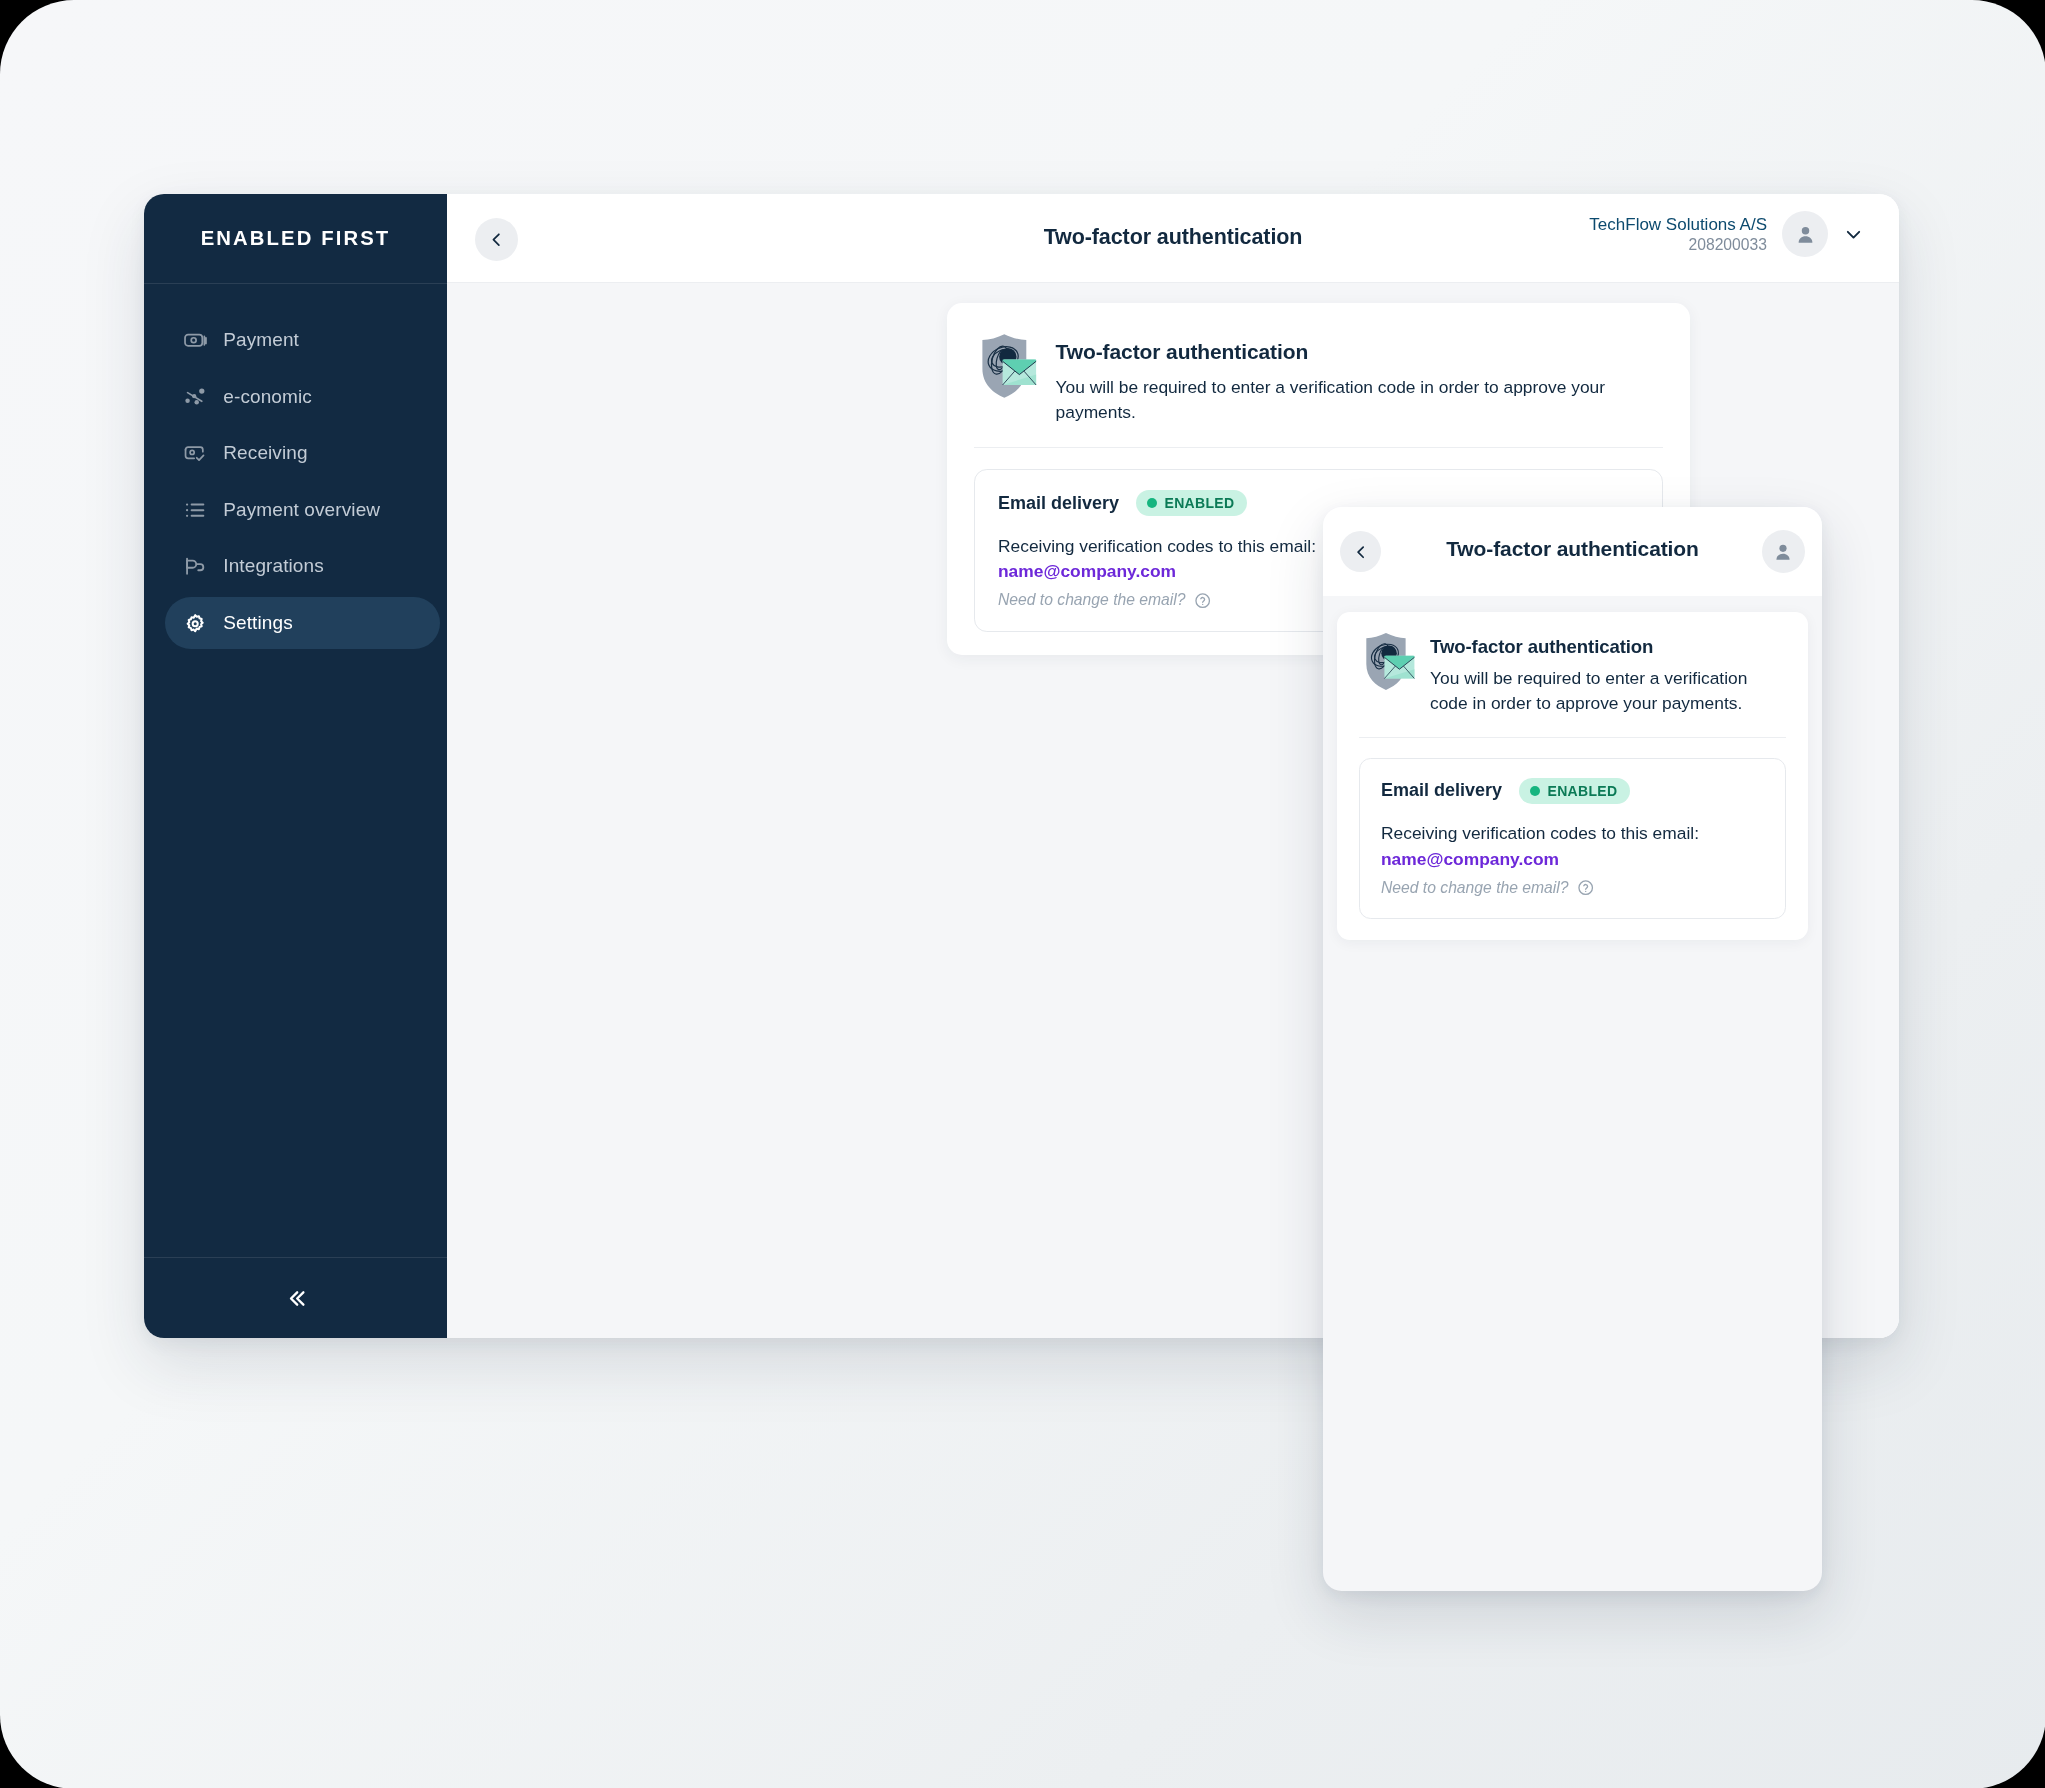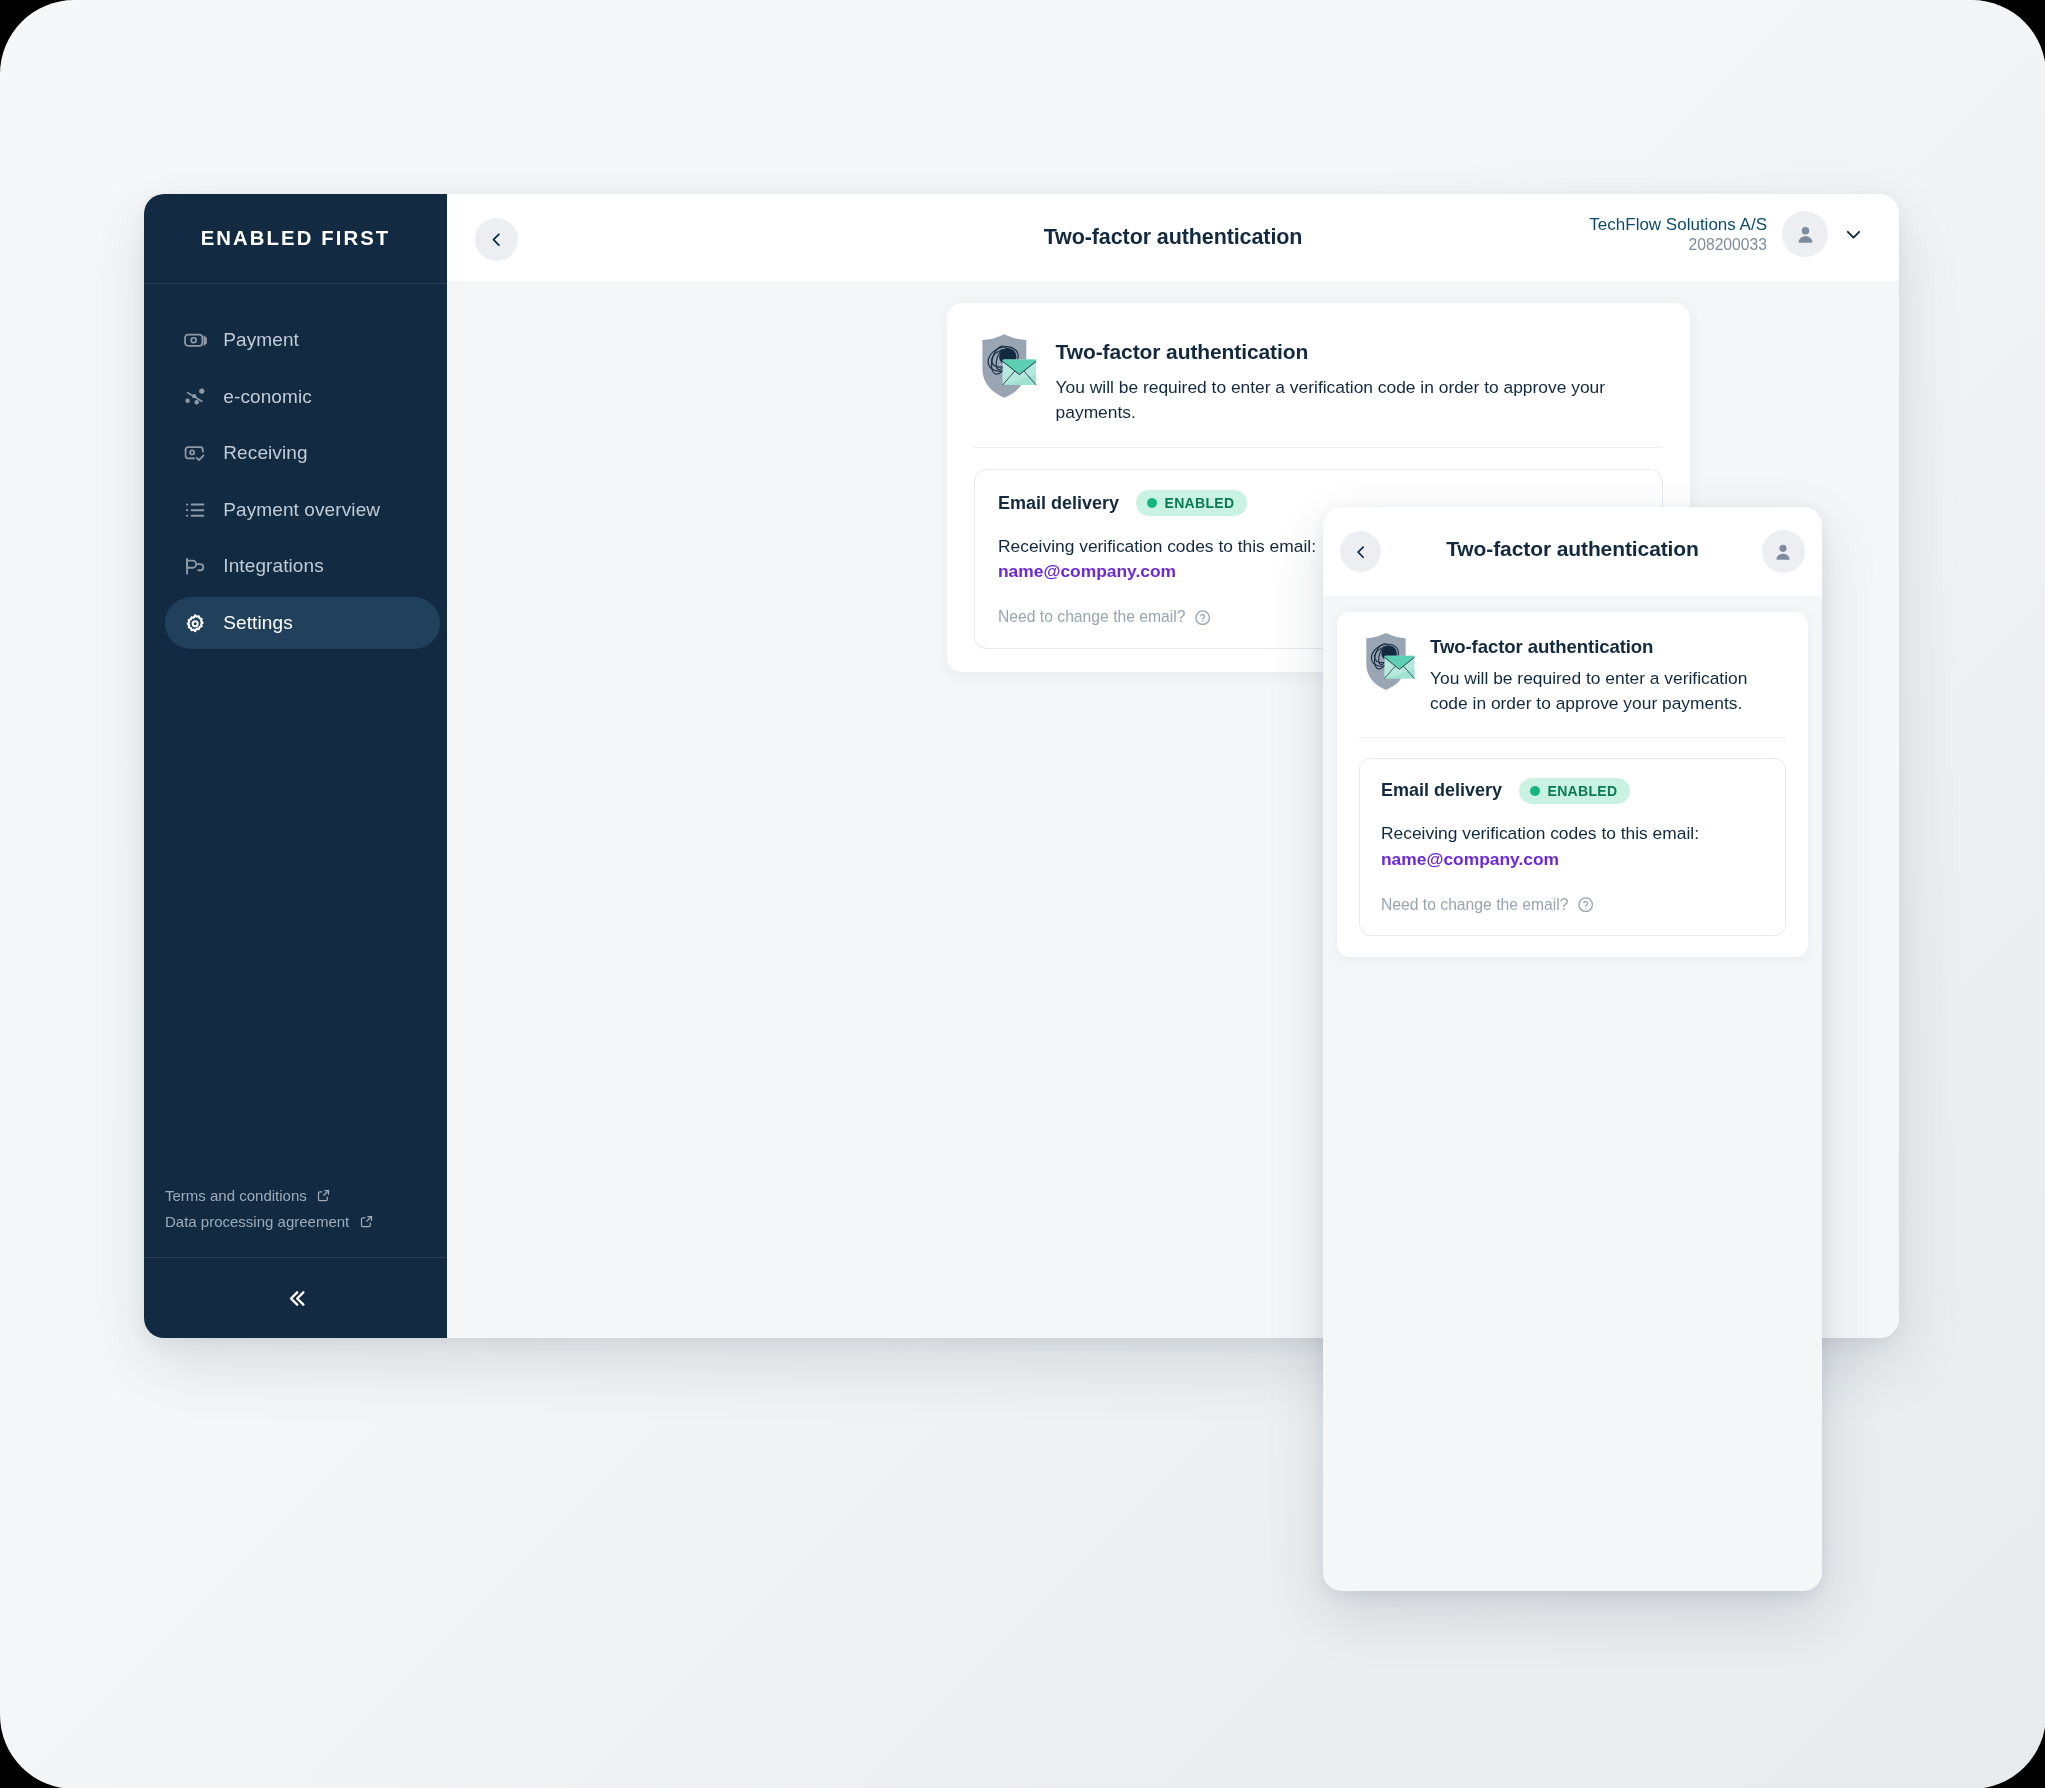--- a/index.html
+++ b/index.html
@@ -259,22 +259,23 @@
   .delivery-email {
     color: #6d28d9;
     font-size: 17.4px;
     font-weight: bold;
     line-height: 1.45;
   }
   .delivery-help {
     display: flex;
     align-items: center;
     gap: 8.1px;
-    margin-top: 24px;
-    cursor: pointer;
+    margin-top: 7px;
+    cursor: pointer;
+    font-style: italic;
   }
   .delivery-help-text {
     color: #98a4b1;
     font-size: 15.7px;
   }
   .help-icon svg { width: 17.4px; height: 17.4px; display: block; }
 
   
   #mobile-window {
     position: absolute;
@@ -450,42 +451,20 @@
               <circle cx="12" cy="12.5" r="2.5"></circle>
             </svg>
           </span>
           <span class="nav-label">Settings</span>
         </div>
 
       </div>
 
       <div id="sidebar-spacer"></div>
 
-      <div id="sidebar-links">
-        <div class="side-link">
-          <span>Terms and conditions</span>
-          <span>
-            <svg viewBox="0 0 24 24" fill="none" stroke="#9fabb8" stroke-width="2" stroke-linecap="round" stroke-linejoin="round">
-              <path d="M14 4h6v6"></path>
-                <path d="M20 4l-7.5 7.5"></path>
-              <path d="M18 14.5V18a2 2 0 0 1-2 2H6a2 2 0 0 1-2-2V8a2 2 0 0 1 2-2h3.5"></path>
-            </svg>
-          </span>
-        </div>
-        <div class="side-link">
-          <span>Data processing agreement</span>
-          <span>
-            <svg viewBox="0 0 24 24" fill="none" stroke="#9fabb8" stroke-width="2" stroke-linecap="round" stroke-linejoin="round">
-              <path d="M14 4h6v6"></path>
-                <path d="M20 4l-7.5 7.5"></path>
-              <path d="M18 14.5V18a2 2 0 0 1-2 2H6a2 2 0 0 1-2-2V8a2 2 0 0 1 2-2h3.5"></path>
-            </svg>
-          </span>
-        </div>
-      </div>
 
       <div id="sidebar-footer">
         <span id="collapse-icon">
           <svg viewBox="0 0 24 24" fill="none" stroke="#ffffff" stroke-width="2.1" stroke-linecap="round" stroke-linejoin="round">
             <path d="M13.5 6.5L8 12l5.5 5.5"></path>
               <path d="M19 6.5L13.5 12 19 17.5"></path>
           </svg>
         </span>
       </div>
 

